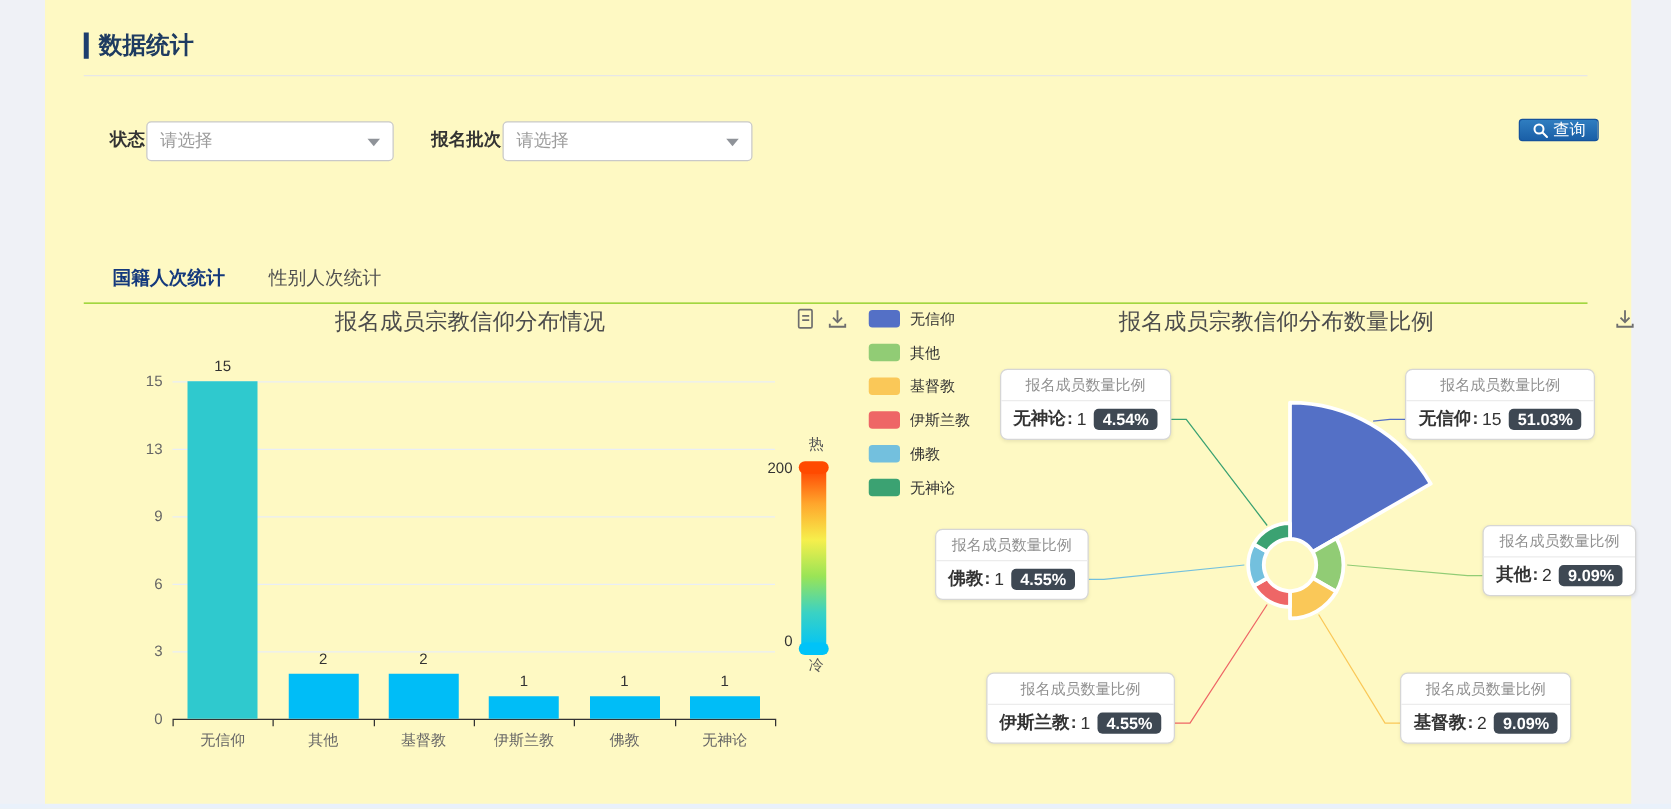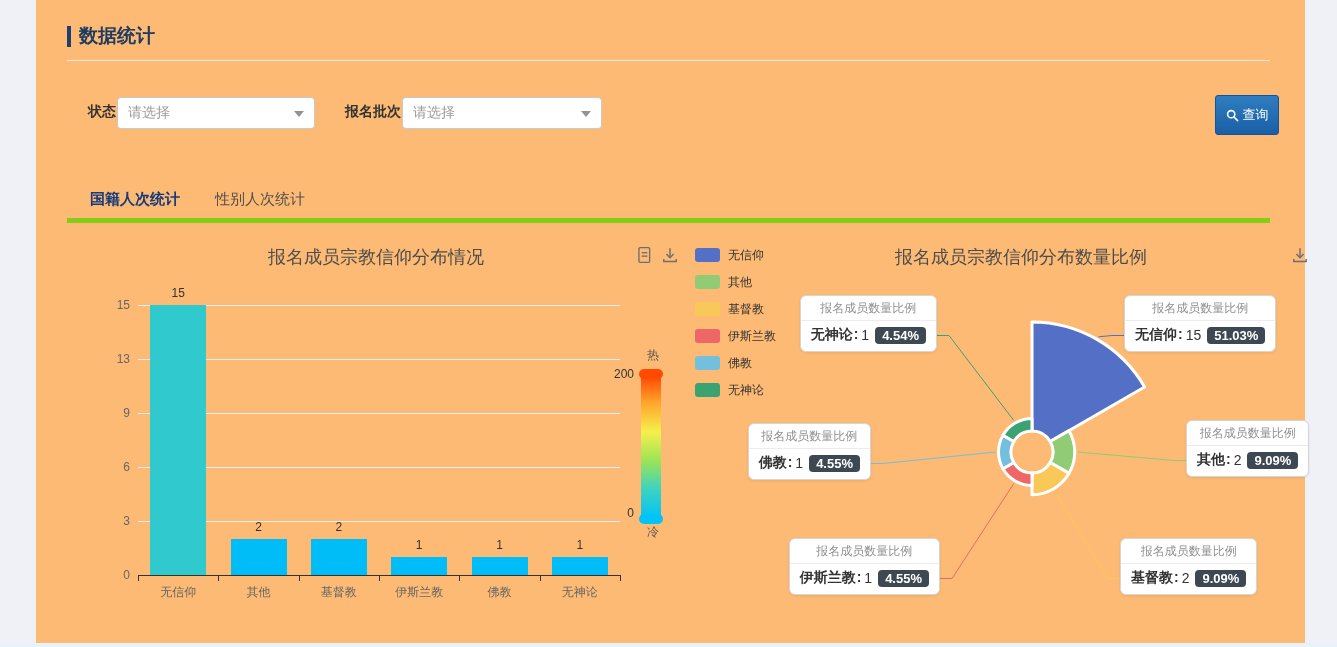--- a/index.html
+++ b/index.html
@@ -1,42 +1,42 @@
 <!DOCTYPE html>
 <html><head>
 <meta charset="utf-8">
 <style>
   html,body{margin:0;padding:0;}
   body{
     width:1337px;height:647px;overflow:hidden;position:relative;
     background:#eff1f6;
     font-family:"Liberation Sans","DejaVu Sans",sans-serif;
   }
-  #page{position:absolute;left:36px;top:0;width:1269px;height:647px;background:#fdba74;}
+  #page{position:absolute;left:36px;top:0;width:1269px;height:647px;background:#fef9c3;}
   .bottom-strip{position:absolute;left:0;bottom:0;width:1337px;height:4px;background:#e9f1fb;}
 
   
   .accent-bar{position:absolute;left:31px;top:26px;width:4px;height:21px;background:#1d3e6e;}
   .page-title{position:absolute;left:43px;top:23px;font-size:19px;font-weight:600;color:#1e3b61;margin:0;}
   .header-divider{position:absolute;left:31px;top:60px;width:1203px;height:1px;background:#e7e7e7;}
 
   
   .flt-label{position:absolute;top:103px;font-size:14px;font-weight:bold;color:#333;}
   .select{position:absolute;top:97px;height:32px;box-sizing:border-box;border:1px solid #c9c9c9;border-radius:4px;
     background:#fff;display:flex;align-items:center;padding:0 26px 0 10px;cursor:pointer;}
   .select .val{font-size:14px;color:#9c9c9c;}
   .caret{position:absolute;right:10px;top:13px;width:0;height:0;border-left:5px solid transparent;
     border-right:5px solid transparent;border-top:6px solid #8f9399;}
-  .query-btn{position:absolute;left:1179px;top:95px;width:64px;height:40px;border:1px solid #15529c;
+  .query-btn{position:absolute;left:1179px;top:95px;width:64px;height:18px;border:1px solid #15529c;
     border-radius:3px;background:linear-gradient(#2f7dc0,#1a5fa7);color:#fff;font-size:13px;
     display:flex;align-items:center;justify-content:center;gap:4px;cursor:pointer;
     font-family:"Liberation Sans","DejaVu Sans",sans-serif;}
 
   
-  .tabs-wrap{position:absolute;left:31px;top:184px;width:1203px;height:34px;border-bottom:5px solid #84cc16;}
+  .tabs-wrap{position:absolute;left:31px;top:208px;width:1203px;height:34px;border-bottom:1px solid #84cc16;}
   .tabs{position:absolute;left:21px;top:0;display:flex;gap:31px;height:34px;}
   .tab{font-size:15px;color:#4f4f4f;padding:6px 2px 8px;cursor:pointer;line-height:17px;}
   .tab.emphasis{color:#14397c;font-weight:bold;}
   .tab.active{color:#2e5fa3;font-weight:600;border-bottom:3px solid #2b5d9c;padding-bottom:5px;}
 
   
   .chart-title{position:absolute;font-size:18px;font-weight:normal;color:#4c4c4c;text-align:center;}
   .tool-icon{position:absolute;width:18px;height:18px;cursor:pointer;}
 
   

